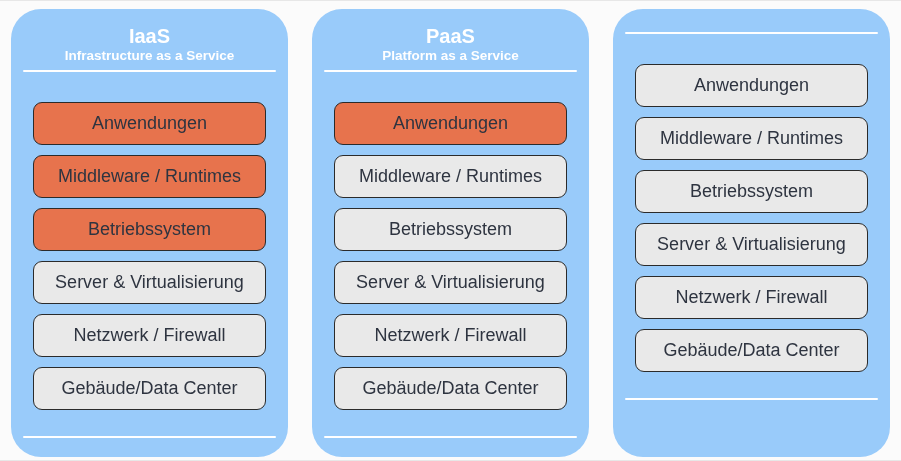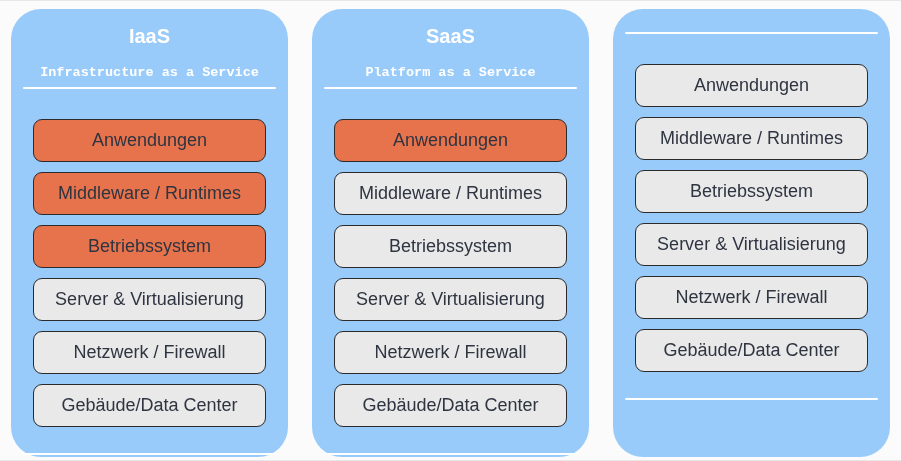--- a/index.html
+++ b/index.html
@@ -42,22 +42,21 @@
     font-size:20px;
     font-weight:bold;
     text-align:center;
     line-height:1.15;
   }
   .col-subtitle{
     color:var(--header-text);
     font-size:13.5px;
     font-weight:bold;
     text-align:center;
-    margin-top:17px;
-    font-family:Liberation Mono, monospace;
+    margin-top:0;
   }
   .divider{
     height:2px;
     background:var(--divider);
     margin:7px -10px 0 -10px;
     border-radius:1px;
   }
   .stack{
     margin-top:30px;
     display:flex;
@@ -100,21 +99,21 @@
       <div class="layer highlight">Betriebssystem</div>
       <div class="layer">Server &amp; Virtualisierung</div>
       <div class="layer">Netzwerk / Firewall</div>
       <div class="layer">Gebäude/Data Center</div>
     </div>
     <div class="divider bottom"></div>
   </section>
 
   <section class="column">
     <header>
-      <h2 class="col-title">SaaS</h2>
+      <h2 class="col-title">PaaS</h2>
       <div class="col-subtitle">Platform as a Service</div>
       <div class="divider"></div>
     </header>
     <div class="stack">
       <div class="layer highlight">Anwendungen</div>
       <div class="layer">Middleware / Runtimes</div>
       <div class="layer">Betriebssystem</div>
       <div class="layer">Server &amp; Virtualisierung</div>
       <div class="layer">Netzwerk / Firewall</div>
       <div class="layer">Gebäude/Data Center</div>

